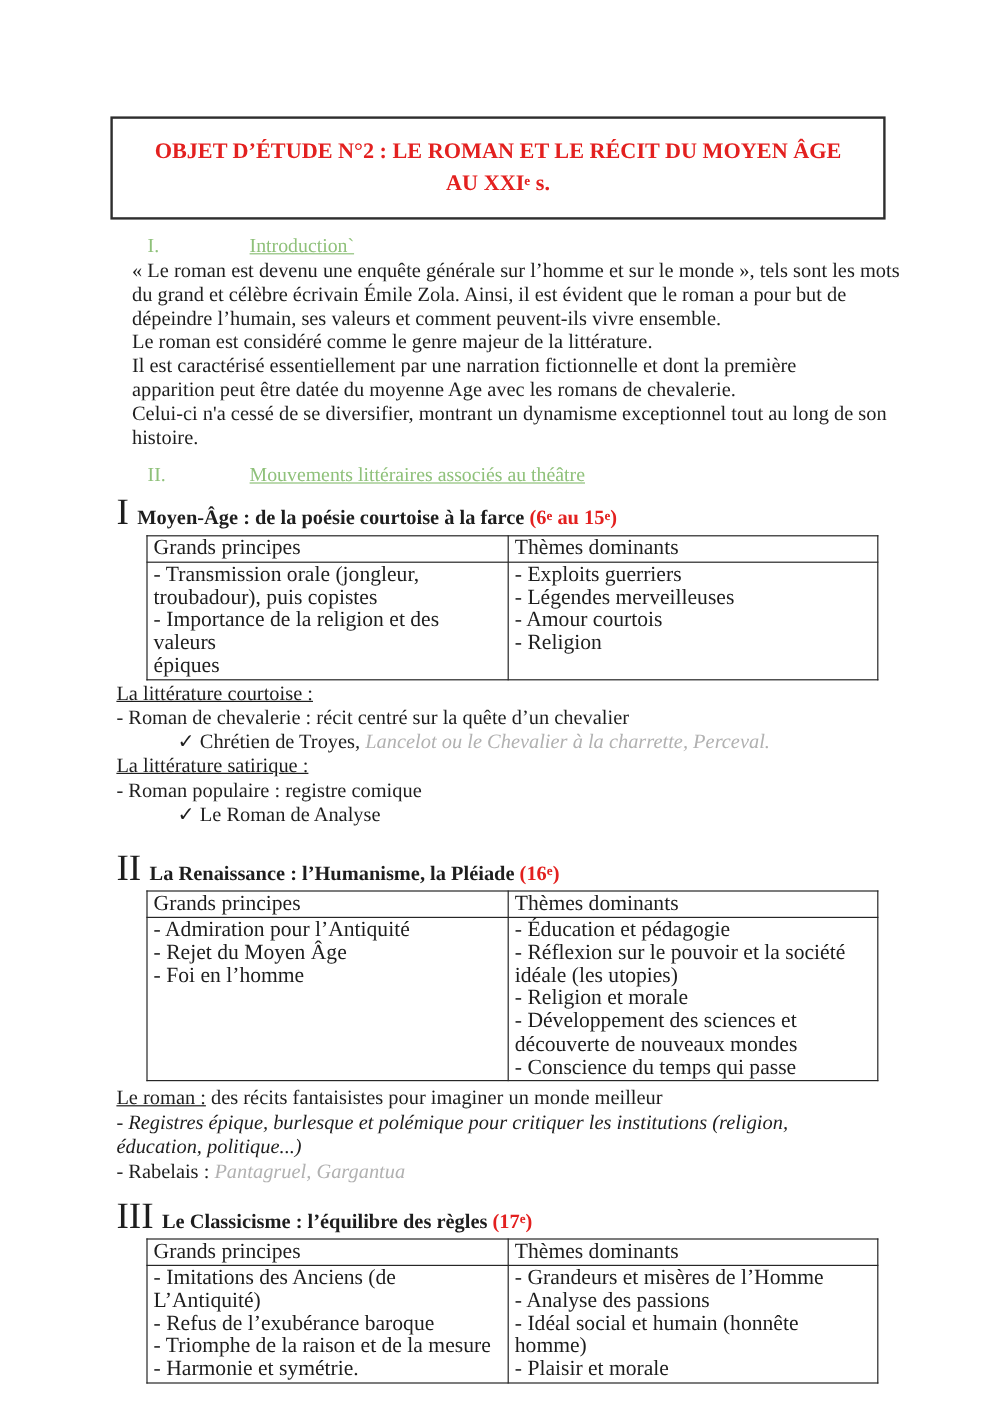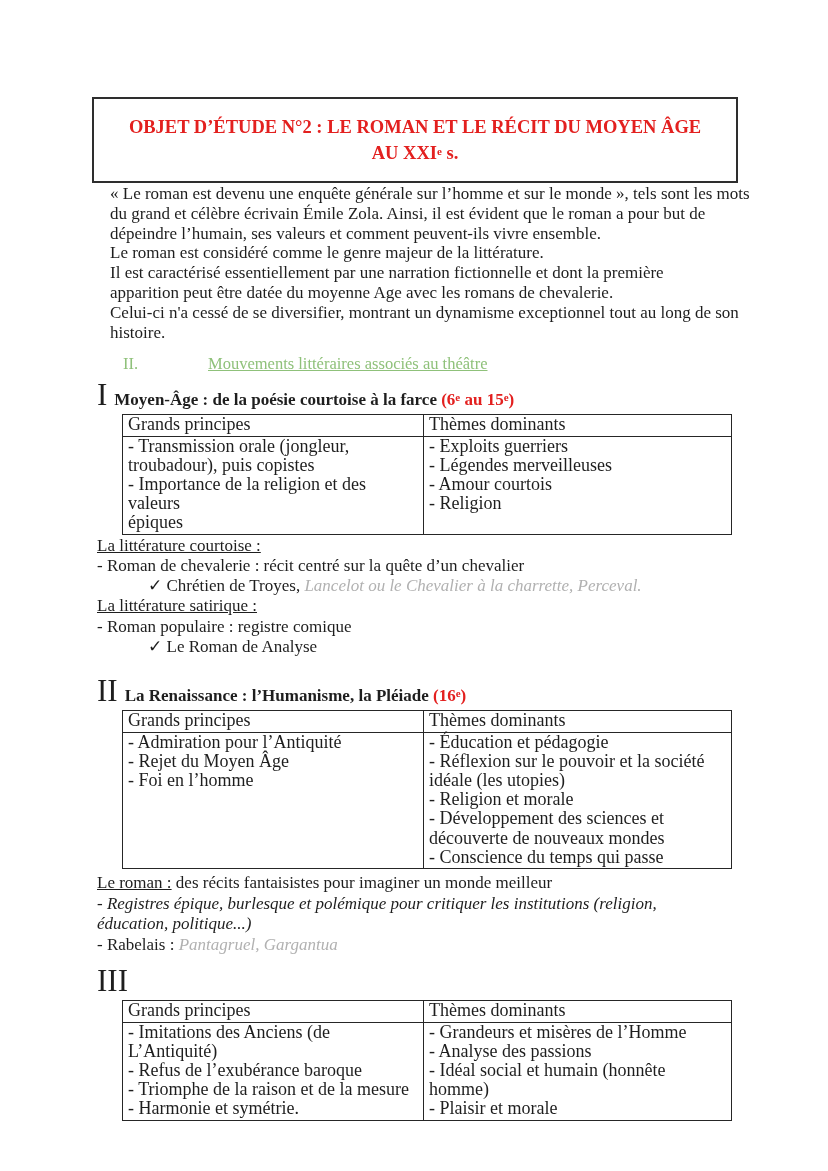--- a/index.html
+++ b/index.html
@@ -42,20 +42,23 @@
 </head>
 <body>
 
 <div class="page">
 
   <div class="title-box">
     <div>OBJET D’ÉTUDE N°2 : LE ROMAN ET LE RÉCIT DU MOYEN ÂGE</div>
     <div>AU XXI<sup>e</sup> s.</div>
   </div>
 
+  <div class="green-head">
+    <span class="gnum">I.</span><span class="u">Introduction`</span>
+  </div>
 
   <div class="body-p">« Le roman est devenu une enquête générale sur l’homme et sur le monde », tels sont les mots
 du grand et célèbre écrivain Émile Zola. Ainsi, il est évident que le roman a pour but de
 dépeindre l’humain, ses valeurs et comment peuvent-ils vivre ensemble.
 Le roman est considéré comme le genre majeur de la littérature.
 Il est caractérisé essentiellement par une narration fictionnelle et dont la première
 apparition peut être datée du moyenne Age avec les romans de chevalerie.
 Celui-ci n'a cessé de se diversifier, montrant un dynamisme exceptionnel tout au long de son
 histoire.</div>
 
@@ -128,20 +131,21 @@
     </table>
   <div class="notes n2">
     <div><span class="u">Le roman :</span><span> des récits fantaisistes pour imaginer un monde meilleur</span></div>
     <div class="pre">- Registres épique, burlesque et polémique pour critiquer les institutions (religion,
 éducation, politique...)</div>
     <div><span>- Rabelais : </span><span class="ital">Pantagruel, Gargantua</span></div>
   </div>
 
   <div class="sec-head s3">
     <span class="sec-num">III</span>
+    <span class="sec-title"><span>Le Classicisme : l’équilibre des règles</span> <span class="red">(17<sup>e</sup>)</span></span>
   </div>
   <table class="tbl">
     <colgroup>
         <col style="width:301px">
         <col style="width:308px">
       </colgroup>
     <tbody>
         <tr>
       <td>Grands principes</td>
       <td>Thèmes dominants</td>

